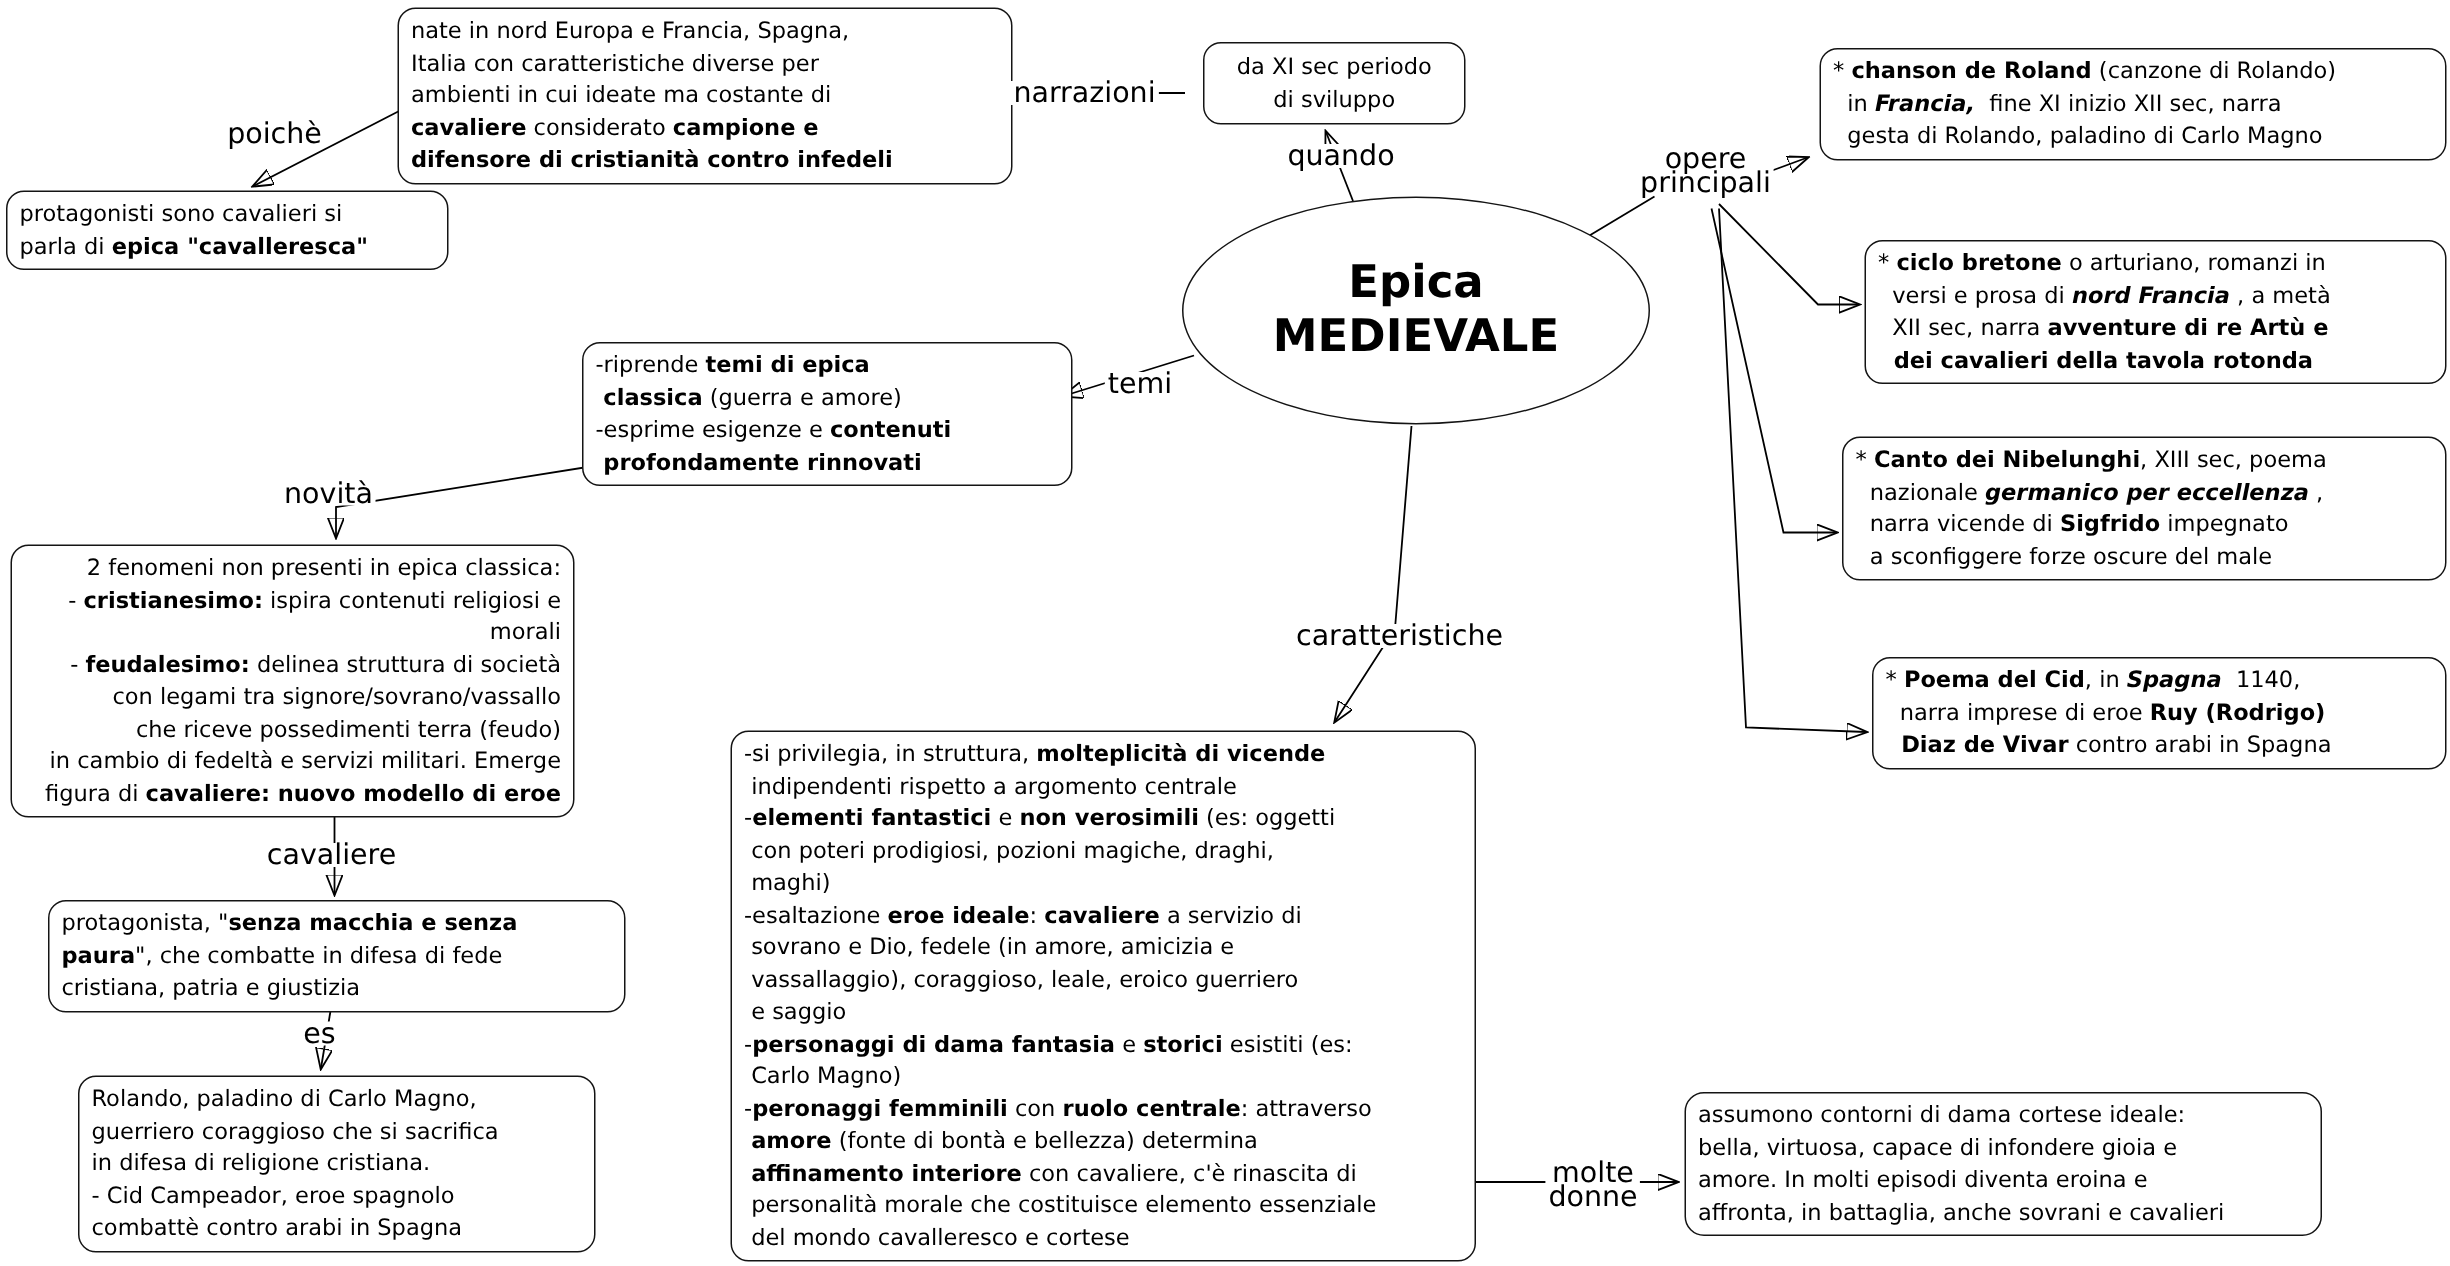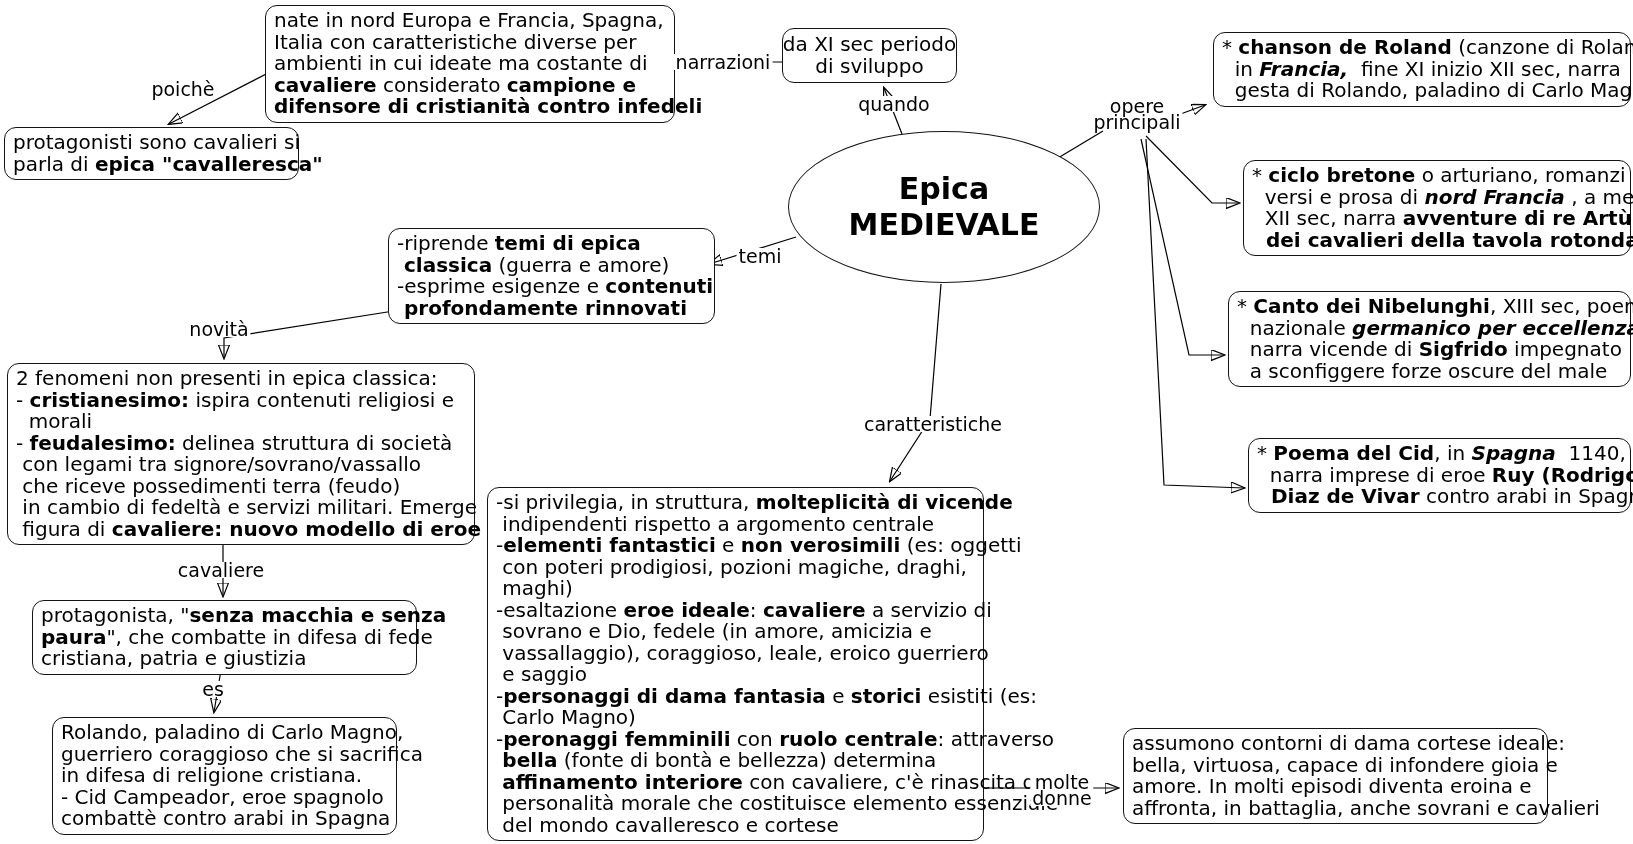--- a/index.html
+++ b/index.html
@@ -4,21 +4,21 @@
 <style>
   html,body{margin:0;padding:0;background:#fff;}
   .canvas{
     position:relative;width:1633px;height:844px;background:#ffffff;
     font-family:"DejaVu Sans","Liberation Sans",sans-serif;color:#000;overflow:hidden;
   }
   svg.wires{position:absolute;left:0;top:0;z-index:1;}
   svg.wires path{fill:none;stroke:#000;stroke-width:1.2;}
   .node{
     position:absolute;z-index:2;background:#fff;border:1.5px solid #141414;
-    border-radius:12px;padding:4px 8px;font-size:20px;line-height:21.5px;
+    border-radius:12px;padding:4px 8px;font-size:15px;line-height:21.5px;
     white-space:pre;box-sizing:border-box;
   }
   .node .b{font-weight:bold;}
   .node .i{font-style:italic;}
   .center{display:flex;align-items:center;justify-content:center;text-align:center;}
   .ellipse{
     border-radius:50%;font-weight:bold;font-size:30px;line-height:36px;
     white-space:pre;text-align:center;
   }
   .clabel{
@@ -49,38 +49,38 @@
     <path d="M1140,129 L1205,105" marker-end="url(#arw)"></path>
     <path d="M1146,136 L1212,203 L1239,203" marker-end="url(#arw)"></path>
     <path d="M1141,139 L1189,355 L1224,355" marker-end="url(#arw)"></path>
     <path d="M1146,139 L1164,485 L1244,488" marker-end="url(#arw)"></path>
     <path d="M975,788 L1118,788" marker-end="url(#arw)"></path>
   </svg>
 
   <div class="node ellipse center" style="left:788px;top:131px;width:312px;height:152px;">Epica
 MEDIEVALE</div>
 
-  <div class="node center" style="left:782px;top:28px;width:175px;height:55px;"><span>da XI sec periodo
+  <div class="node center" style="left:802px;top:28px;width:175px;height:55px;"><span>da XI sec periodo
 di sviluppo</span></div>
 
   <div class="node" style="left:265px;top:5px;width:410px;"><span>nate in nord Europa e Francia, Spagna,
 Italia con caratteristiche diverse per
 ambienti in cui ideate ma costante di
 </span><span class="b">cavaliere</span><span> considerato </span><span class="b">campione e
 difensore di cristianità contro infedeli</span></div>
 
   <div class="node" style="left:4px;top:127px;width:295px;"><span>protagonisti sono cavalieri si
 parla di </span><span class="b">epica "cavalleresca"</span></div>
 
   <div class="node" style="left:388px;top:228px;width:327px;"><span>-riprende </span><span class="b">temi di epica
  classica</span><span> (guerra e amore)
 -esprime esigenze e </span><span class="b">contenuti
  profondamente rinnovati</span></div>
 
-  <div class="node" style="left:7px;top:363px;width:468px;"><span>2 fenomeni non presenti in epica classica:
+  <div class="node" style="left:7px;top:363px;width:376px;text-align:right;"><span>2 fenomeni non presenti in epica classica:
 - </span><span class="b">cristianesimo:</span><span> ispira contenuti religiosi e
   morali
 - </span><span class="b">feudalesimo:</span><span> delinea struttura di società
  con legami tra signore/sovrano/vassallo
  che riceve possedimenti terra (feudo)
  in cambio di fedeltà e servizi militari. Emerge
  figura di </span><span class="b">cavaliere: nuovo modello di eroe</span></div>
 
   <div class="node" style="left:32px;top:600px;width:385px;"><span>protagonista, "</span><span class="b">senza macchia e senza
 paura</span><span>", che combatte in difesa di fede
@@ -97,21 +97,21 @@
 -</span><span class="b">elementi fantastici</span><span> e </span><span class="b">non verosimili</span><span> (es: oggetti
  con poteri prodigiosi, pozioni magiche, draghi,
  maghi)
 -esaltazione </span><span class="b">eroe ideale</span><span>: </span><span class="b">cavaliere</span><span> a servizio di
  sovrano e Dio, fedele (in amore, amicizia e
  vassallaggio), coraggioso, leale, eroico guerriero
  e saggio
 -</span><span class="b">personaggi di dama fantasia</span><span> e </span><span class="b">storici</span><span> esistiti (es:
  Carlo Magno)
 -</span><span class="b">peronaggi femminili</span><span> con </span><span class="b">ruolo centrale</span><span>: attraverso
- </span><span class="b">bella</span><span> (fonte di bontà e bellezza) determina
+ </span><span class="b">amore</span><span> (fonte di bontà e bellezza) determina
  </span><span class="b">affinamento interiore</span><span> con cavaliere, c'è rinascita di
  personalità morale che costituisce elemento essenziale
  del mondo cavalleresco e cortese</span></div>
 
   <div class="node" style="left:1213px;top:32px;width:418px;"><span>* </span><span class="b">chanson de Roland</span><span> (canzone di Rolando)
   in </span><span class="b i">Francia,</span><span>  fine XI inizio XII sec, narra
   gesta di Rolando, paladino di Carlo Magno</span></div>
 
   <div class="node" style="left:1243px;top:160px;width:388px;"><span>* </span><span class="b">ciclo bretone</span><span> o arturiano, romanzi in
   versi e prosa di </span><span class="b i">nord Francia</span><span> , a metà
@@ -120,21 +120,21 @@
 
   <div class="node" style="left:1228px;top:291px;width:403px;"><span>* </span><span class="b">Canto dei Nibelunghi</span><span>, XIII sec, poema
   nazionale </span><span class="b i">germanico per eccellenza</span><span> ,
   narra vicende di </span><span class="b">Sigfrido</span><span> impegnato
   a sconfiggere forze oscure del male</span></div>
 
   <div class="node" style="left:1248px;top:438px;width:383px;"><span>* </span><span class="b">Poema del Cid</span><span>, in </span><span class="b i">Spagna</span><span>  1140,
   narra imprese di eroe </span><span class="b">Ruy (Rodrigo)
   Diaz de Vivar</span><span> contro arabi in Spagna</span></div>
 
-  <div class="node" style="left:1123px;top:728px;width:425px;"><span>assumono contorni di dama cortese ideale:
+  <div class="node" style="left:1123px;top:728px;width:425px;border-radius:13px;"><span>assumono contorni di dama cortese ideale:
 bella, virtuosa, capace di infondere gioia e
 amore. In molti episodi diventa eroina e
 affronta, in battaglia, anche sovrani e cavalieri</span></div>
 
   <div class="clabel" style="left:894px;top:104px;">quando</div>
   <div class="clabel" style="left:723px;top:62px;">narrazioni</div>
   <div class="clabel" style="left:183px;top:89px;">poichè</div>
   <div class="clabel" style="left:760px;top:256px;">temi</div>
   <div class="clabel" style="left:219px;top:329px;">novità</div>
   <div class="clabel" style="left:221px;top:570px;">cavaliere</div>

